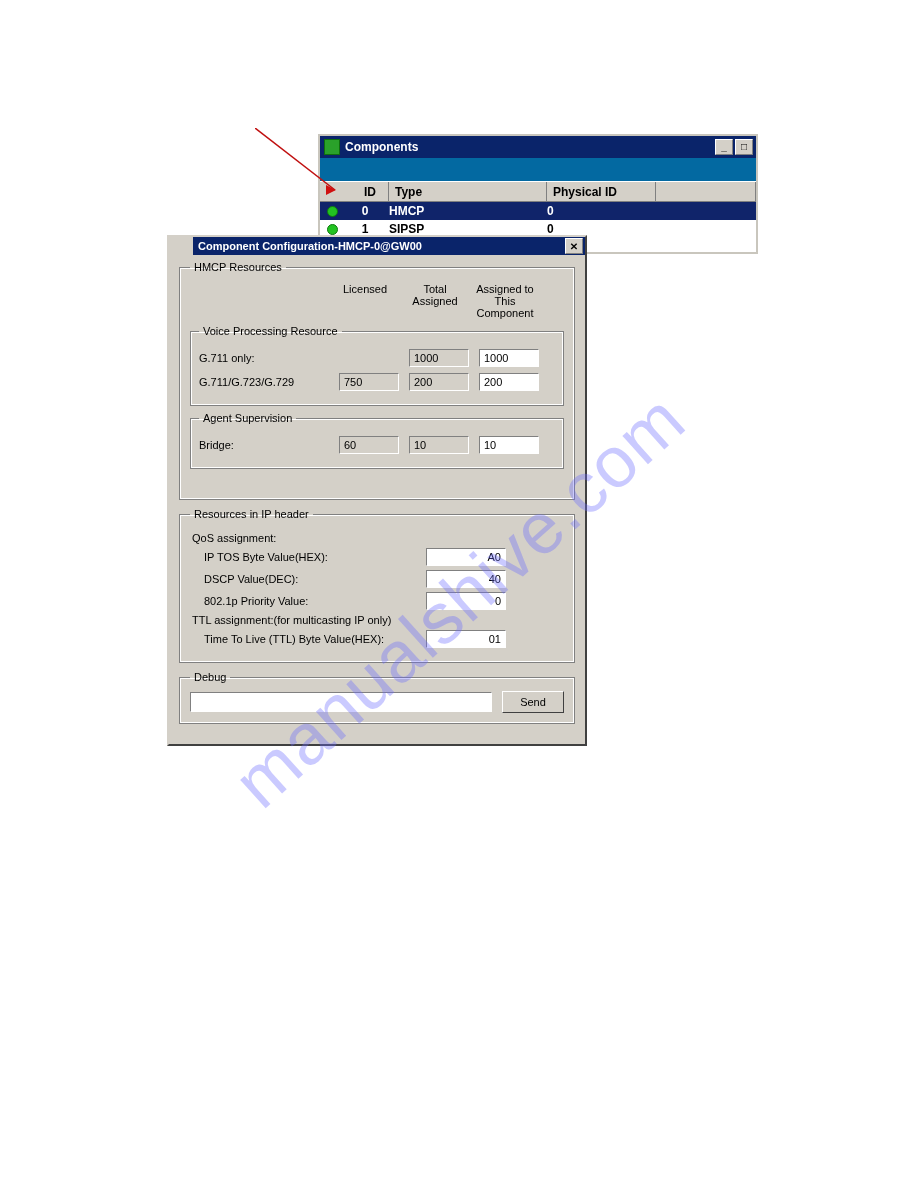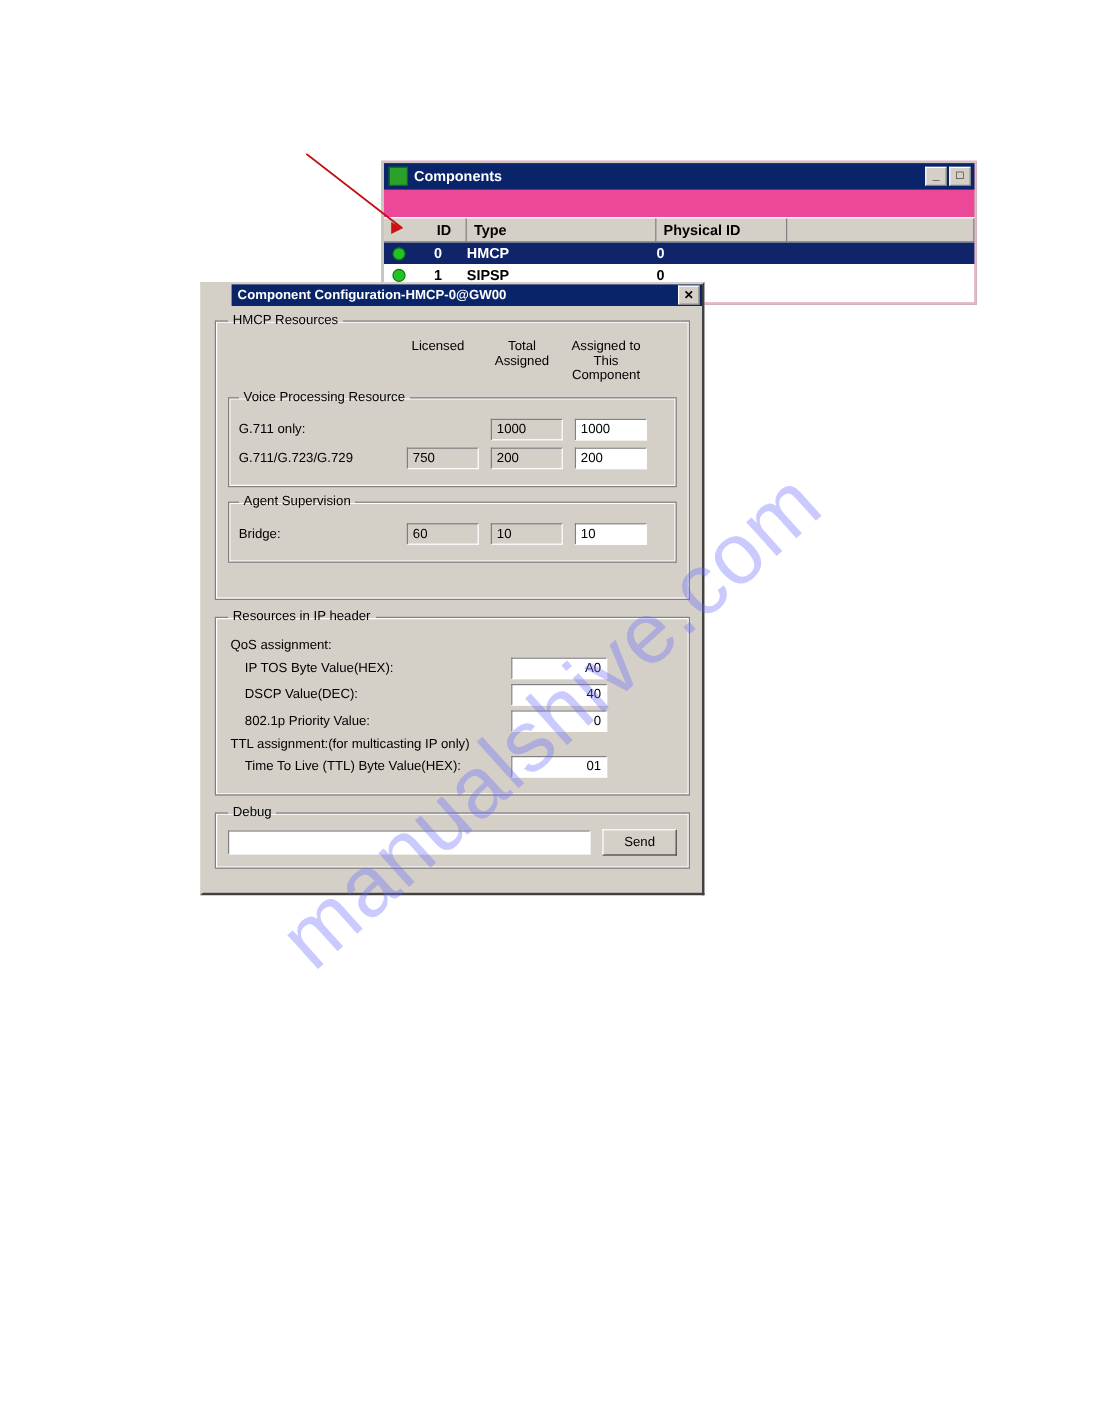--- a/index.html
+++ b/index.html
@@ -12,23 +12,23 @@
     background: #ffffff;
     position: relative;
     overflow: hidden;
   }
 
   
   .components-window {
     position: absolute;
     left: 318px;
     top: 134px;
-    width: 496px;
+    width: 440px;
     border: 2px solid #c9c6bd;
-    background: #ec4899;
+    background: #0369a1;
     box-sizing: border-box;
   }
   .titlebar {
     height: 22px;
     background: #0a246a;
     color: #ffffff;
     display: flex;
     align-items: center;
     padding: 0 3px 0 4px;
     font-weight: bold;

